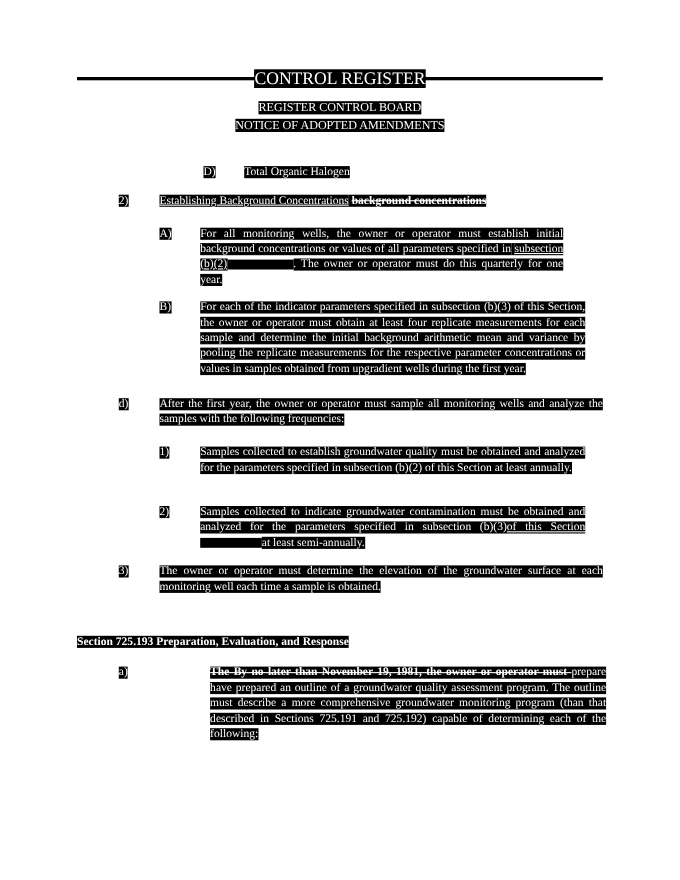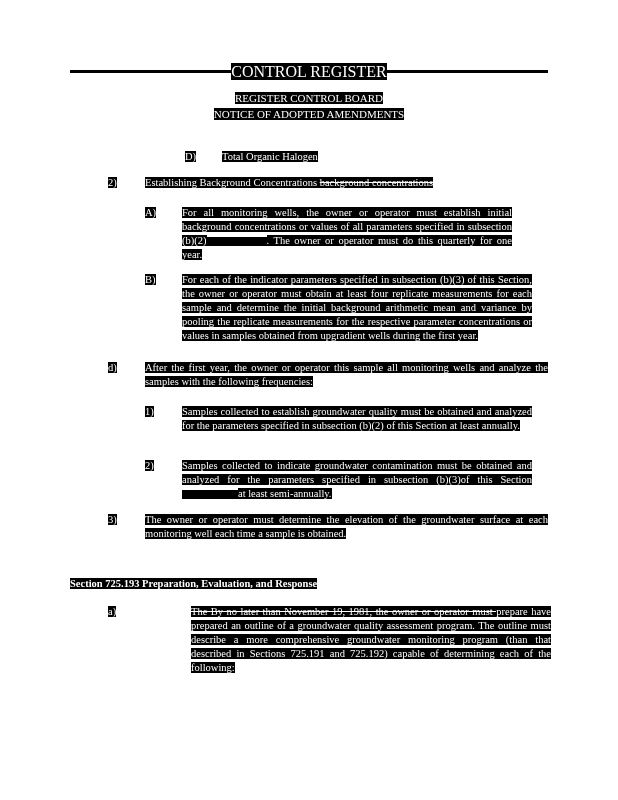--- a/index.html
+++ b/index.html
@@ -66,22 +66,22 @@
     position: absolute;
     font-size: 10.5px;
     line-height: 14px;
     text-align: justify;
   }
   .num {
     position: absolute;
     font-size: 10.5px;
     line-height: 14px;
   }
-  .strike { text-decoration: line-through; }
-  .uline { }
+  .strike { text-decoration: line-through; font-weight: bold; }
+  .uline { text-decoration: underline; }
 
   .sec-head {
     position: absolute;
     left: 70px;
     top: 578px;
     width: 478px;
     font-size: 10.5px;
     font-weight: bold;
   }
   .srcline {
@@ -138,21 +138,21 @@
     <span class="ink">B)</span>
   </div>
   <div class="blk" style="left:182px; top:273px; width:350px;">
     <span class="ink">For each of the indicator parameters specified in subsection (b)(3) of this Section, the owner or operator must obtain at least four replicate measurements for each sample and determine the initial background arithmetic mean and variance by pooling the replicate measurements for the respective parameter concentrations or values in samples obtained from upgradient wells during the first year.</span>
   </div>
 
   <div class="num" style="left:108px; top:361px; width:40px;">
     <span class="ink">d)</span>
   </div>
   <div class="blk" style="left:145px; top:361px; width:403px;">
-    <span class="ink">After the first year, the owner or operator this sample all monitoring wells and analyze the samples with the following frequencies:</span>
+    <span class="ink">After the first year, the owner or operator must sample all monitoring wells and analyze the samples with the following frequencies:</span>
   </div>
 
   <div class="num" style="left:145px; top:405px; width:40px;">
     <span class="ink">1)</span>
   </div>
   <div class="blk" style="left:182px; top:405px; width:350px;">
     <span class="ink">Samples collected to establish groundwater quality must be obtained and analyzed for the parameters specified in subsection (b)(2) of this Section at least annually.</span>
   </div>
 
   <div class="num" style="left:145px; top:459px; width:40px;">

